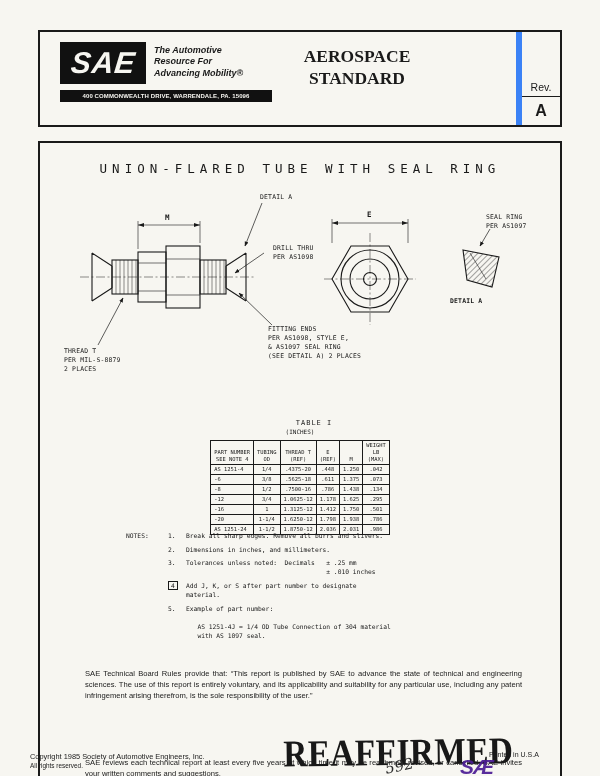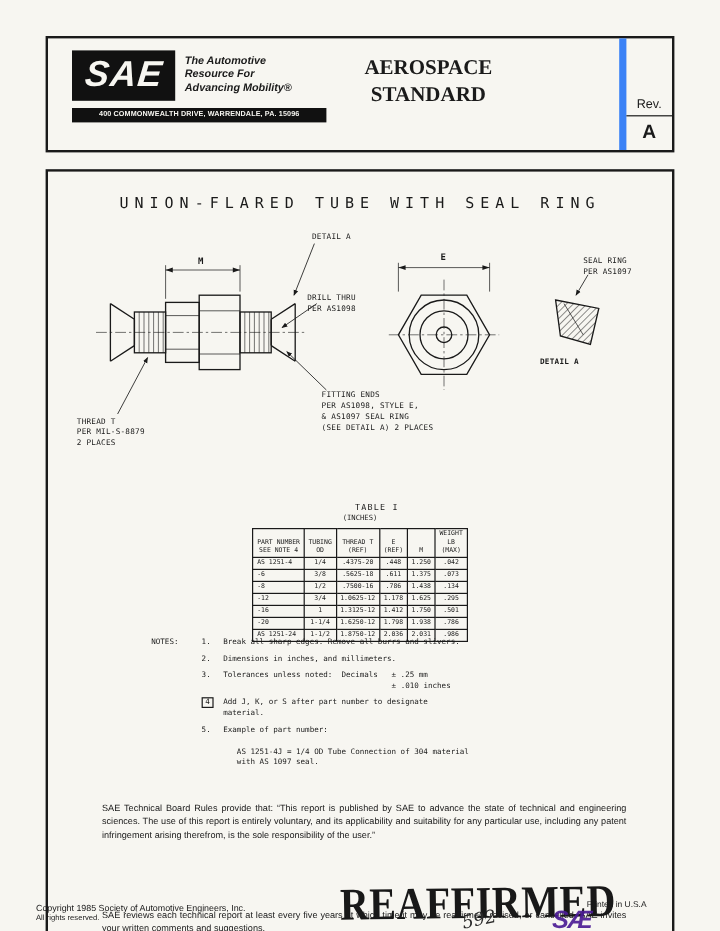--- a/index.html
+++ b/index.html
@@ -174,21 +174,21 @@
           </g>
 
           <path d="M423,63 L459,70 L452,100 L427,93 Z" fill="url(#hatch)"></path>
           <path d="M430,66 L446,92" stroke-width="0.6"></path>
         </g>
       </svg>
 
       <div class="dim" style="left:125px; top:26px;">M</div>
       <div class="dim" style="left:327px; top:23px;">E</div>
       <div class="dlabel" style="left:220px; top:6px;">DETAIL A</div>
-      <div class="dlabel" style="left:216px; top:57px;text-align:right;">DRILL THRU
+      <div class="dlabel" style="left:233px; top:57px;text-align:right;">DRILL THRU
 PER AS1098</div>
       <div class="dlabel" style="left:228px; top:138px;">FITTING ENDS
 PER AS1098, STYLE E,
 &amp; AS1097 SEAL RING
 (SEE DETAIL A) 2 PLACES</div>
       <div class="dlabel" style="left:24px; top:160px;">THREAD T
 PER MIL-S-8879
 2 PLACES</div>
       <div class="dlabel" style="left:446px; top:26px;">SEAL RING
 PER AS1097</div>

